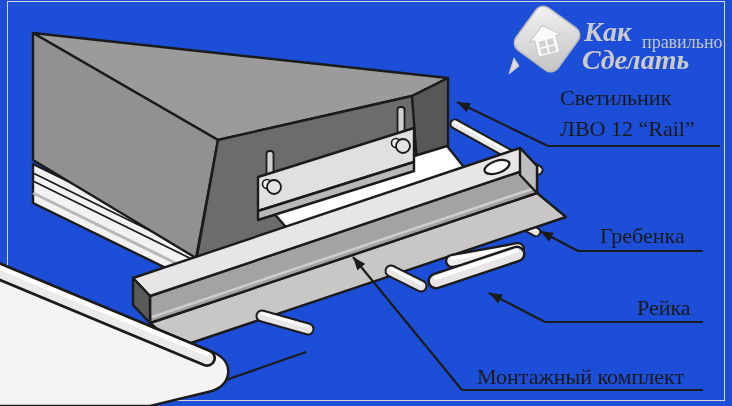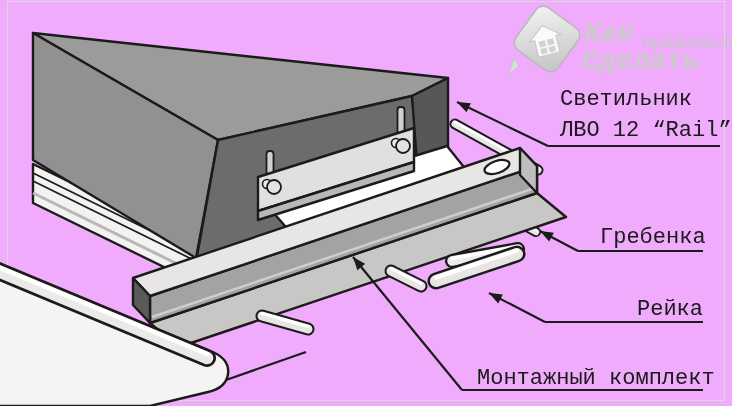--- a/index.html
+++ b/index.html
@@ -1,17 +1,17 @@
 <!DOCTYPE html>
 <html><head>
 <meta charset="utf-8">
 <style>
   html,body{margin:0;padding:0;background:#ffffff;}
-  .stage{position:relative;width:732px;height:406px;background:#f0abfc;overflow:hidden;
-         font-family:Liberation Mono, monospace;}
+  .stage{position:relative;width:732px;height:406px;background:#1d4ed8;overflow:hidden;
+         font-family:Liberation Serif, serif;}
   svg{position:absolute;left:0;top:0;}
   .ol{stroke:#1b1b1b;stroke-width:2.4;stroke-linejoin:round;}
   .thin{stroke:#1b1b1b;stroke-width:1.7;}
   .leader{stroke:#1b1b1b;stroke-width:2.2;fill:none;}
   .lbl{font-size:22px;fill:#1a1a1a;}
   .wm-big{font-size:28px;font-weight:bold;font-style:italic;fill:#cbcbcb;}
   .wm-small{font-size:18px;fill:#c6c6c6;}
   .capO{stroke:#1b1b1b;stroke-linecap:round;fill:none;}
   .capI{stroke-linecap:round;fill:none;}
 </style>

